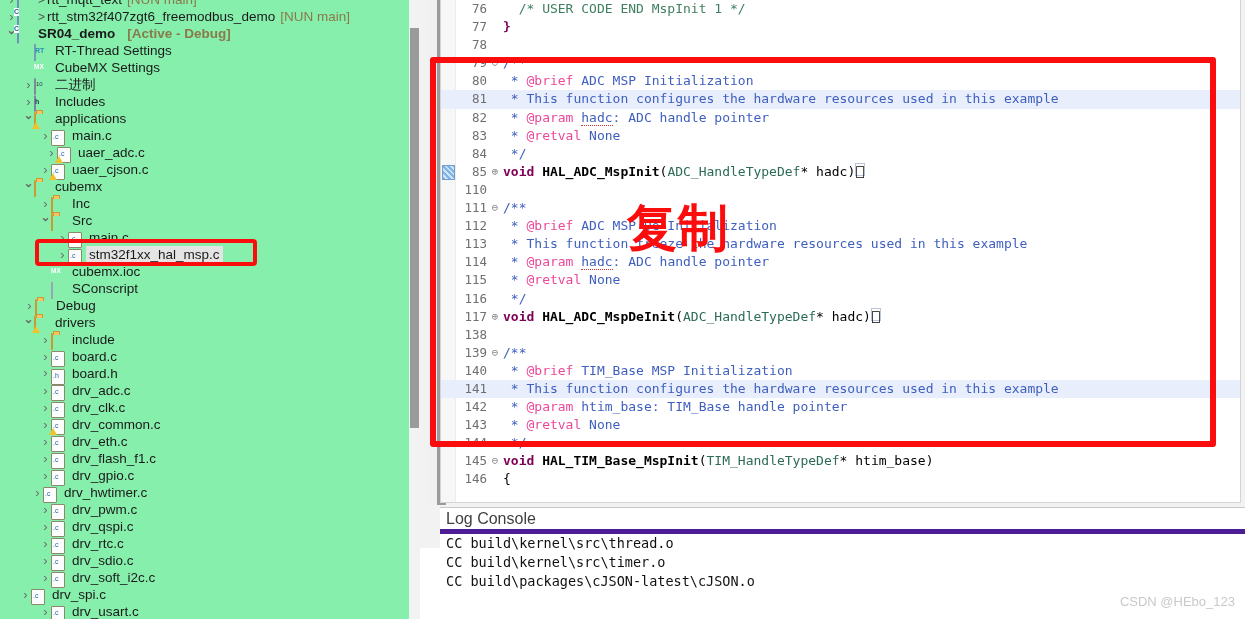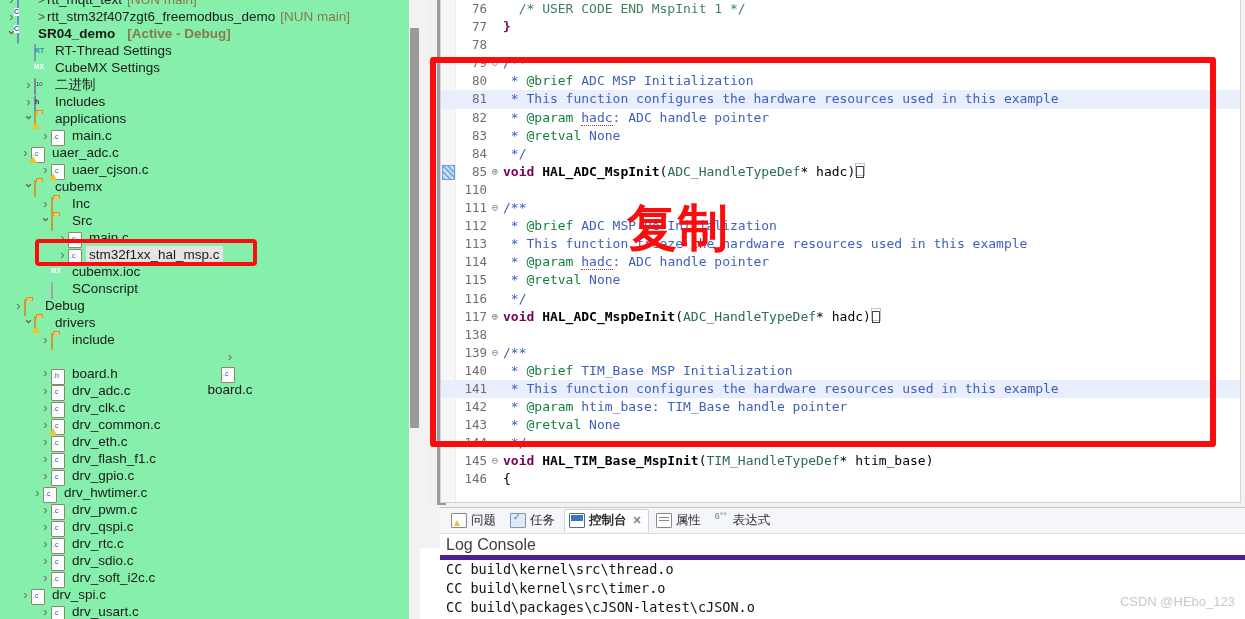--- a/index.html
+++ b/index.html
@@ -145,21 +145,21 @@
     position:absolute;left:0;width:46px;text-align:right;color:#6f6f6f;
     font-family:"DejaVu Sans Mono", monospace;font-size:12.5px;
   }
   .foldmark{
     position:absolute;left:49px;width:10px;text-align:center;color:#8a8a8a;
     font-size:11px;line-height:18.1px;
   }
   .ctext{position:absolute;left:62px;}
   .cmt{color:#3f7f5f;}
   .jdoc{color:#3f5fbf;}
-  .jtag{color:#15803d;}
+  .jtag{color:#ec4899;}
   .kw{color:#7f0055;font-weight:bold;}
   .fn{color:#000000;font-weight:bold;}
   .typ{color:#2b6b57;}
   .pl{color:#000000;}
   .squig{border-bottom:1px dotted #c0392b;}
   .bx{display:inline-block;width:8px;height:11px;border:1px solid #b9c6d8;
       vertical-align:-1px;background:#fdfdfd;}
   .bmark{
     position:absolute;left:1px;top:2px;width:11px;height:13px;
     background:repeating-linear-gradient(45deg,#7fb2e5 0 2px,#cfe3f7 2px 4px);
@@ -278,21 +278,21 @@
           <span class="ico"><span class="ic-folder"><i class="ic-warn"></i></span></span>
           <span class="lbl-wrap"><span class="lbl">applications</span></span>
         </div>
         <div class="trow" style="padding-left: 40px;">
           <span class="arrow closed"></span>
           <span class="ico">
             <span class="ic-file"></span>
           </span>
           <span class="lbl-wrap"><span class="lbl">main.c</span></span>
         </div>
-        <div class="trow" style="padding-left: 20px;">
+        <div class="trow" style="padding-left: 46px;">
           <span class="arrow closed"></span>
           <span class="ico">
             <span class="ic-file">
               <i class="ic-warn"></i>
             </span>
           </span>
           <span class="lbl-wrap"><span class="lbl">uaer_adc.c</span></span>
         </div>
         <div class="trow" style="padding-left: 40px; align-items: center;">
           <span class="arrow closed"></span>
@@ -335,36 +335,36 @@
         <div class="trow" style="padding-left: 40px;">
           <span class="arrow none"></span>
           <span class="ico"><span class="ic-mx"></span></span>
           <span class="lbl-wrap"><span class="lbl">cubemx.ioc</span></span>
         </div>
         <div class="trow" style="padding-left: 40px;">
           <span class="arrow none"></span>
           <span class="ico"><span class="ic-sconscript"></span></span>
           <span class="lbl-wrap"><span class="lbl">SConscript</span></span>
         </div>
-        <div class="trow" style="padding-left: 13px;">
+        <div class="trow" style="padding-left: 24px;">
           <span class="arrow closed"></span>
           <span class="ico"><span class="ic-folder"></span></span>
           <span class="lbl-wrap"><span class="lbl">Debug</span></span>
         </div>
         <div class="trow" style="padding-left: 23px;">
           <span class="arrow open"></span>
           <span class="ico"><span class="ic-folder"><i class="ic-warn"></i></span></span>
           <span class="lbl-wrap"><span class="lbl">drivers</span></span>
         </div>
         <div class="trow" style="padding-left: 40px;">
           <span class="arrow closed"></span>
           <span class="ico"><span class="ic-folder"></span></span>
           <span class="lbl-wrap"><span class="lbl">include</span></span>
         </div>
-        <div class="trow" style="padding-left: 40px; flex-direction: column;">
+        <div class="trow" style="padding-left: 40px;">
           <span class="arrow closed"></span>
           <span class="ico">
             <span class="ic-file"></span>
           </span>
           <span class="lbl-wrap"><span class="lbl">board.c</span></span>
         </div>
         <div class="trow" style="padding-left: 40px; align-items: flex-end;">
           <span class="arrow closed"></span>
           <span class="ico">
             <span class="ic-file h"></span>
@@ -512,43 +512,20 @@
           <div class="codeline"><span class="lnum">142</span><span class="ctext"><span class="jdoc"> * </span><span class="jtag">@param</span><span class="jdoc"> htim_base: TIM_Base handle pointer</span></span></div>
           <div class="codeline"><span class="lnum">143</span><span class="ctext"><span class="jdoc"> * </span><span class="jtag">@retval</span><span class="jdoc"> None</span></span></div>
           <div class="codeline"><span class="lnum">144</span><span class="ctext"><span class="jdoc"> */</span></span></div>
           <div class="codeline"><span class="lnum">145</span><span class="foldmark">⊖</span><span class="ctext"><span class="kw">void</span><span class="pl"> </span><span class="fn">HAL_TIM_Base_MspInit</span><span class="pl">(</span><span class="typ">TIM_HandleTypeDef</span><span class="pl">* htim_base)</span></span></div>
           <div class="codeline"><span class="lnum">146</span><span class="ctext"><span class="pl">{</span></span></div>
         </div>
     </div>
     <div class="hscroll"></div>
 
     <div class="console">
-      <div class="ctabs" id="ctabs">
-          <div class="ctab">
-            <span class="tico ti-problem"></span>
-            <span>问题</span>
-          </div>
-          <div class="ctab">
-            <span class="tico ti-task"></span>
-            <span>任务</span>
-          </div>
-          <div class="ctab active">
-            <span class="tico ti-console"></span>
-            <span>控制台</span>
-            <span class="closex">✕</span>
-          </div>
-          <div class="ctab">
-            <span class="tico ti-prop"></span>
-            <span>属性</span>
-          </div>
-          <div class="ctab">
-            <span class="tico ti-expr"></span>
-            <span>表达式</span>
-          </div>
-        </div>
       <div class="logtitle">Log Console</div>
       <div id="loglines">
           <div class="logline">CC build\kernel\src\thread.o</div>
           <div class="logline">CC build\kernel\src\timer.o</div>
           <div class="logline">CC build\packages\cJSON-latest\cJSON.o</div>
         </div>
     </div>
   </div>
 </div>
 

